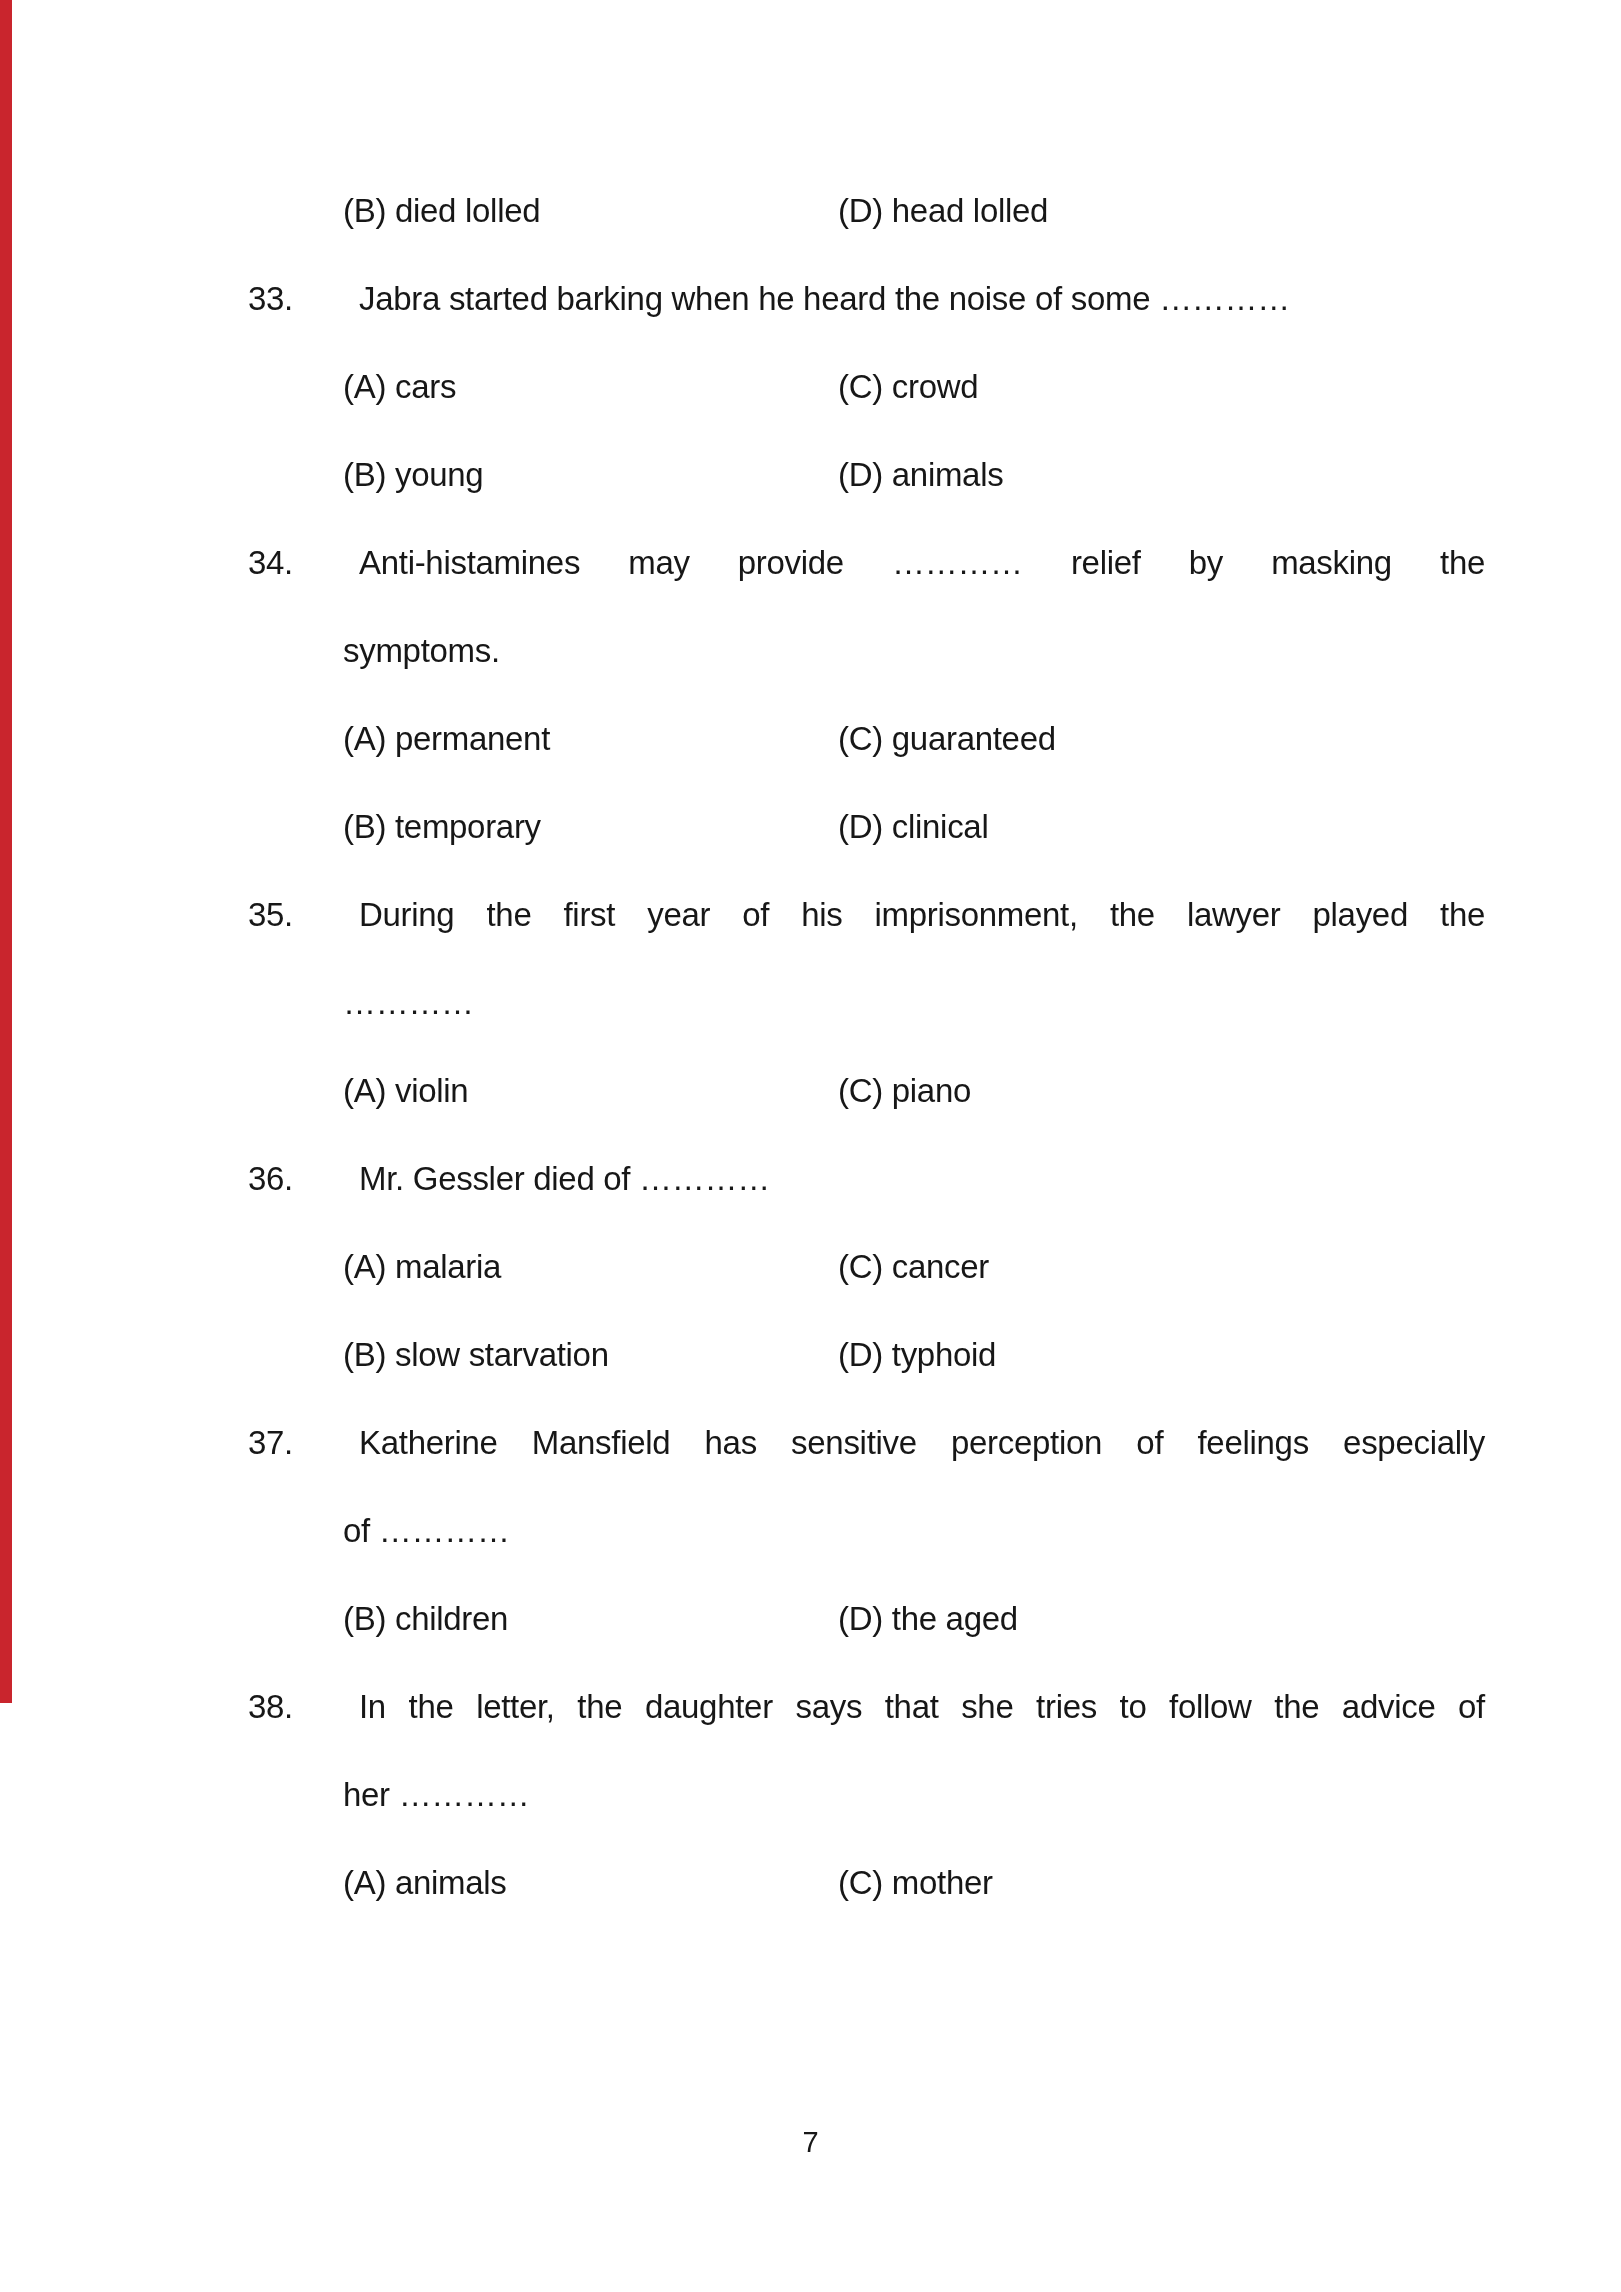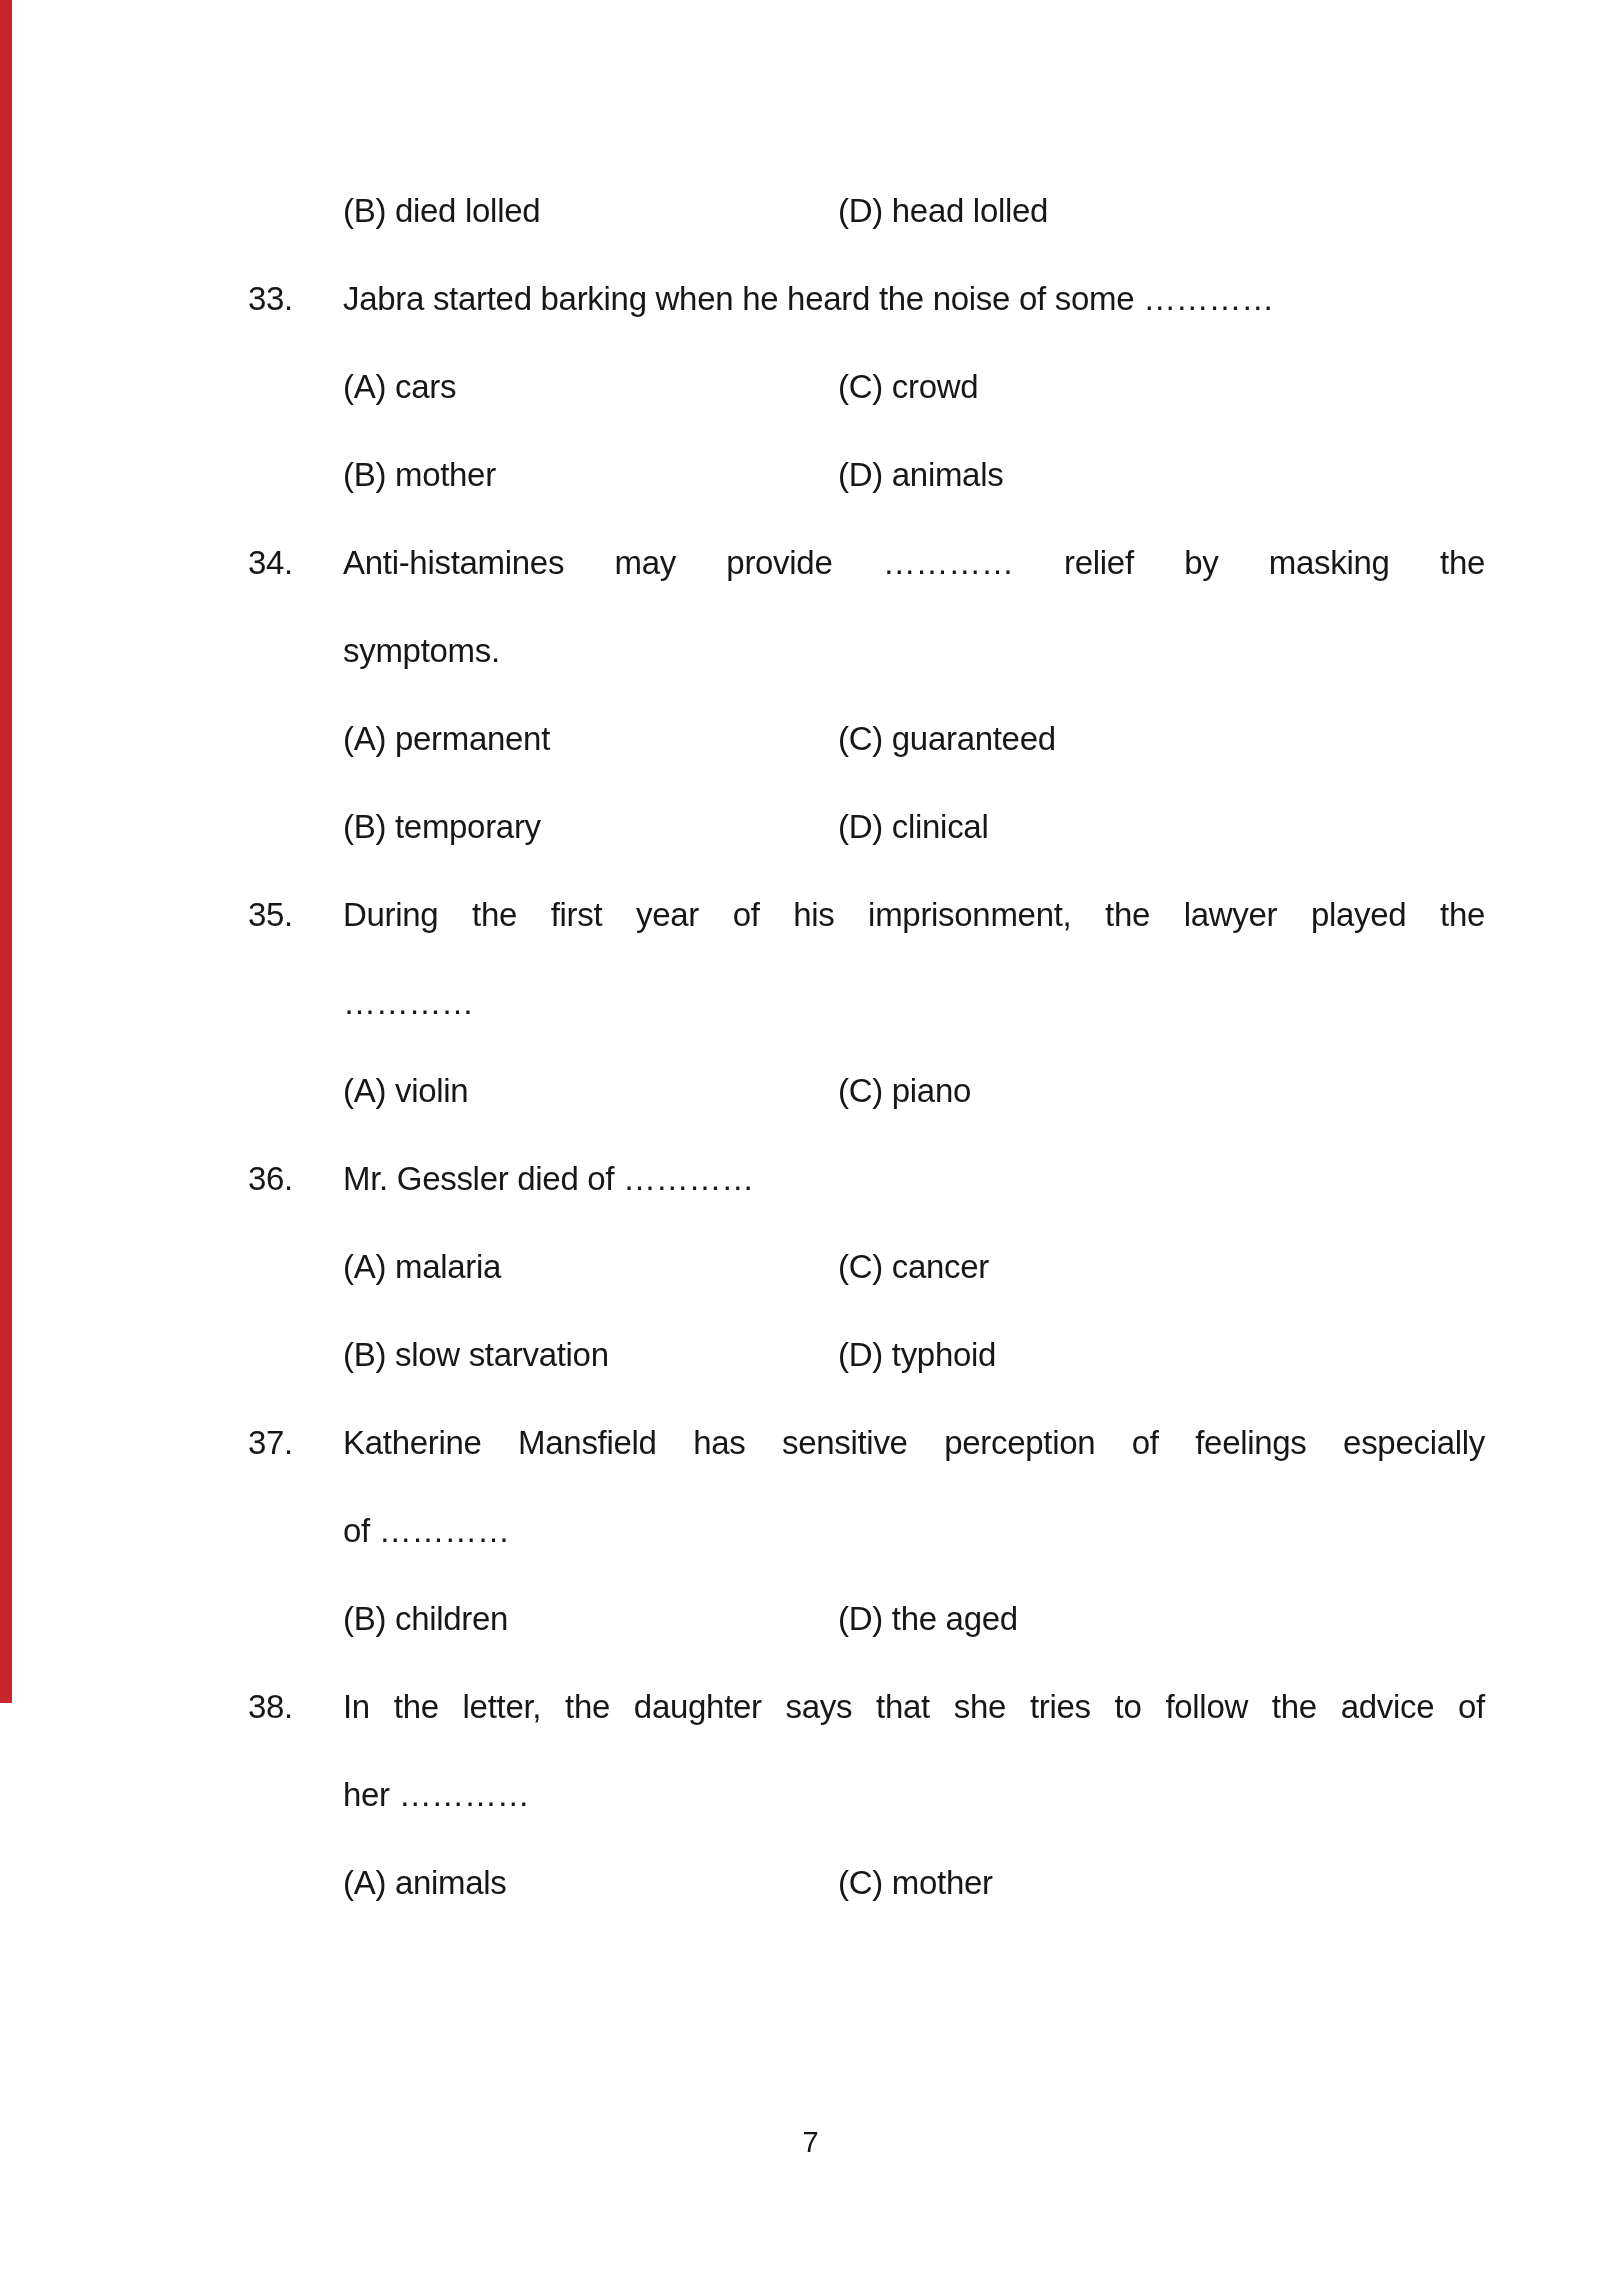--- a/index.html
+++ b/index.html
@@ -36,20 +36,21 @@
     line-height: 88px;
   }
   .q-row { display: flex; }
   .q-num {
     flex: 0 0 95px;
     white-space: nowrap;
   }
   .q-text {
     flex: 1;
     white-space: nowrap;
+    margin-left: 16px;
   }
   .q-text.justify {
     white-space: normal;
     text-align: justify;
     text-align-last: justify;
   }
   .cont-row { padding-left: 95px; white-space: nowrap; }
   .opt-row {
     display: flex;
     padding-left: 95px;
@@ -88,21 +89,21 @@
   <div>
     <div class="row q-row">
       <span class="q-num">33.</span>
       <span class="q-text">Jabra started barking when he heard the noise of some …………</span>
     </div>
     <div class="row opt-row">
       <span class="opt-left">(A) cars</span>
       <span class="opt-right">(C) crowd</span>
     </div>
     <div class="row opt-row">
-      <span class="opt-left">(B) mother</span>
+      <span class="opt-left">(B) young</span>
       <span class="opt-right">(D) animals</span>
     </div>
   </div>
 
   <div>
     <div class="row q-row">
       <span class="q-num">34.</span>
       <span class="q-text justify">Anti-histamines may provide ………… relief by masking the</span>
     </div>
     <div class="row cont-row">

